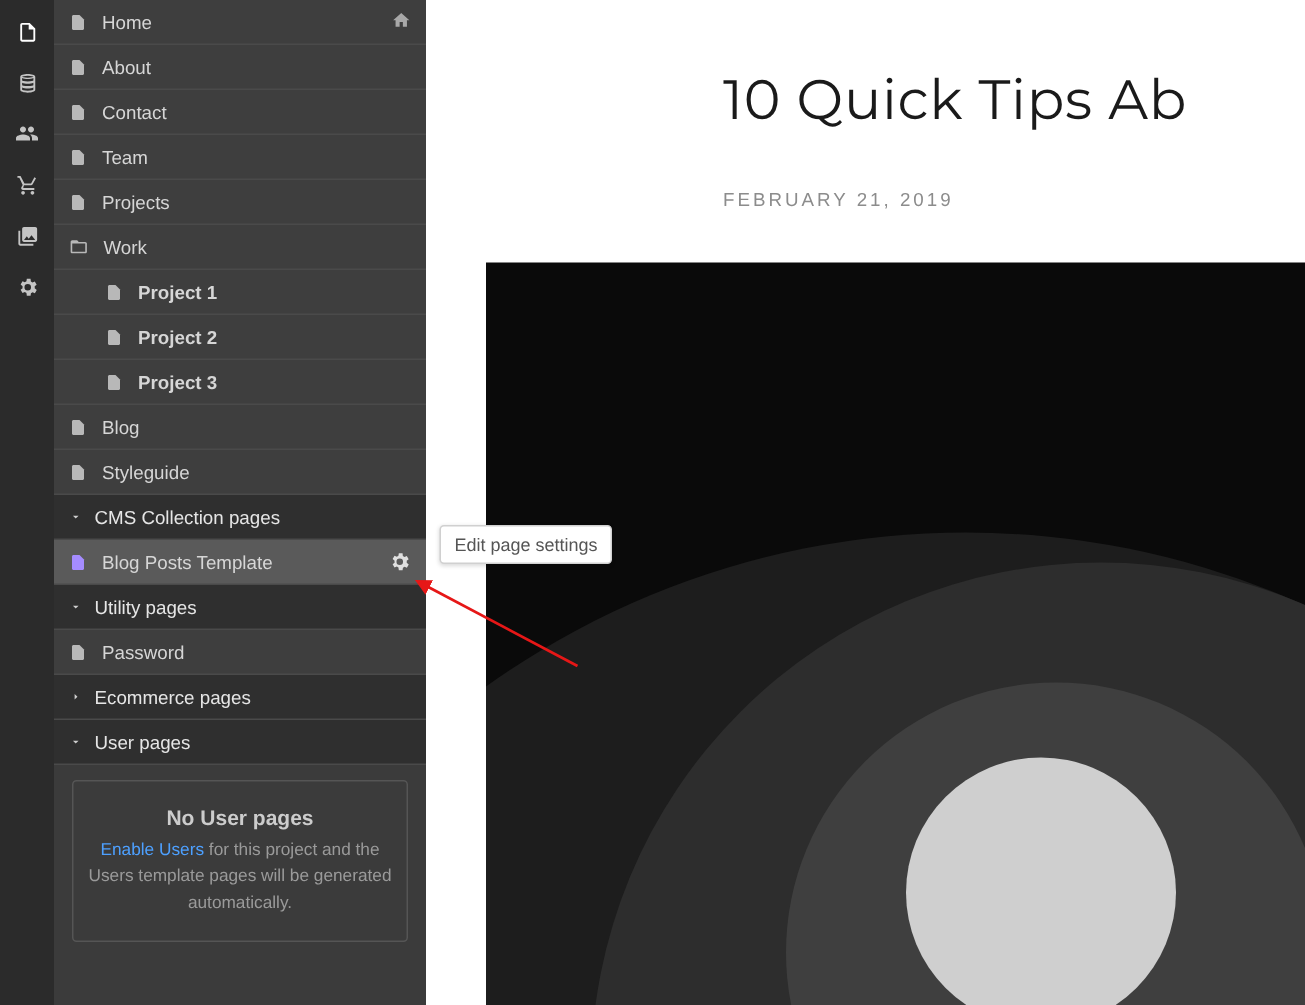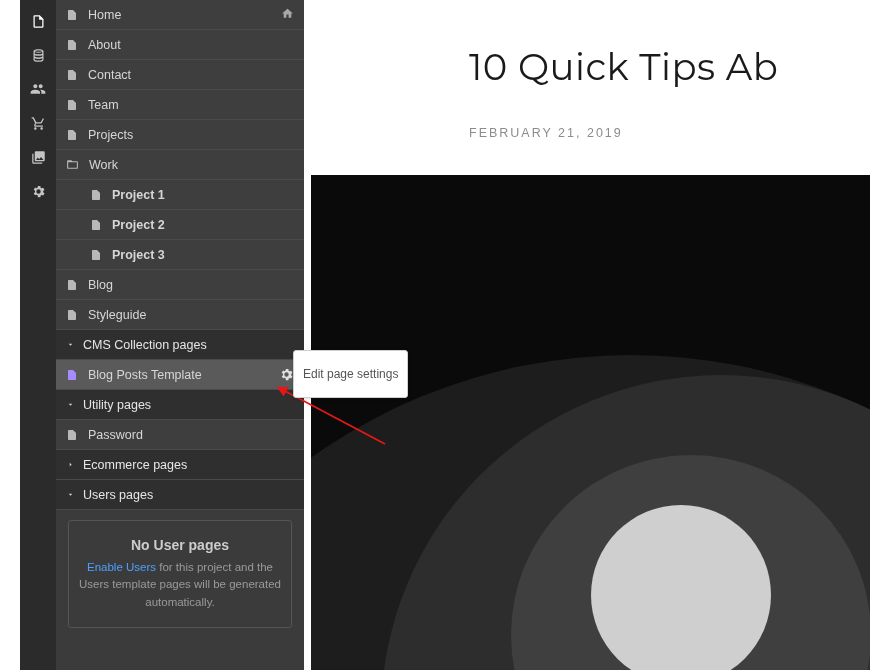--- a/index.html
+++ b/index.html
@@ -1,18 +1,18 @@
 <!DOCTYPE html>
 <html><head>
   <meta charset="utf-8">
   <style>
     * { margin: 0; padding: 0; box-sizing: border-box; }
     body { font-family: Arial, sans-serif; width: 870px; height: 670px; overflow: hidden; background: #fff; position: relative; }
     
-    .app { display: flex; height: 100%; padding-left: 20px; }
+    .app { display: flex; height: 100%; }
     
     
     .icon-rail { width: 36px; background: #2b2b2b; display: flex; flex-direction: column; padding-top: 4px; }
     .icon-rail-item { width: 36px; height: 34px; display: flex; align-items: center; justify-content: center; cursor: pointer; }
     .icon-rail-item svg { fill: #c4c4c4; }
     .icon-rail-item.active svg { fill: #fff; }
     
     
     .sidebar { width: 248px; background: #3b3b3b; display: flex; flex-direction: column; overflow-y: auto; }
     
@@ -32,34 +32,34 @@
     .page-row.selected .tmpl-icon svg { fill: #a58cff; }
     .page-row.selected .gear { margin-left: auto; display: flex; }
     .page-row.selected .gear svg { fill: #e0e0e0; }
     
     .user-pages-box { margin: 10px 12px; border: 1px solid #555; border-radius: 3px; padding: 16px 10px; text-align: center; }
     .user-pages-box .heading { color: #ccc; font-size: 14px; font-weight: bold; margin-bottom: 6px; text-align: center; }
     .user-pages-box .desc { color: #9a9a9a; font-size: 11.5px; line-height: 1.5; }
     .user-pages-box .desc a { color: #4da0ff; text-decoration: none; }
     
     
-    .canvas { flex: 1; background: #fff; position: relative; overflow: hidden; }
+    .canvas { flex: 1; background: #fff; position: relative; overflow: hidden; margin-left: 33px; }
     .canvas .post-title { position: absolute; top: 44px; left: 165px; font-family: 'Montserrat', 'Segoe UI', sans-serif; font-size: 37px; font-weight: 400; color: #1a1a1a; letter-spacing: 0.5px; white-space: nowrap; }
     .canvas .post-date { position: absolute; top: 126px; left: 165px; font-size: 12.5px; color: #8c8c8c; letter-spacing: 2px; }
     .canvas .post-image { position: absolute; top: 175px; left: 7px; right: 0; height: 495px; background: #0a0a0a; overflow: hidden; }
     
     
     .arc { position: absolute; border-radius: 50%; }
     .arc.a1 { width: 1100px; height: 1100px; background: #1d1d1d; top: 180px; left: -230px; }
     .arc.a2 { width: 680px; height: 680px; background: #2d2d2d; top: 200px; left: 70px; }
     .arc.a3 { width: 360px; height: 360px; background: #3f3f3f; top: 280px; left: 200px; }
     .arc.a4 { width: 180px; height: 180px; background: #cfcfcf; top: 330px; left: 280px; }
     
     
-    .tooltip { position: absolute; left: 293px; top: 350px; background: #fff; border: 1px solid #d0d0d0; border-radius: 3px; padding: 16px 9px; font-size: 12px; color: #555; box-shadow: 0 1px 3px rgba(0,0,0,0.15); z-index: 10; }
+    .tooltip { position: absolute; left: 293px; top: 350px; background: #fff; border: 1px solid #d0d0d0; border-radius: 3px; padding: 5px 9px; font-size: 12px; color: #555; box-shadow: 0 1px 3px rgba(0,0,0,0.15); z-index: 10; }
     
     
     .arrow-pointer { position: absolute; left: 275px; top: 384px; z-index: 9; pointer-events: none; }
   </style>
 </head>
 <body>
 
 <div class="app">
 
   <div class="icon-rail">
@@ -235,21 +235,21 @@
         </span>
       <span>Ecommerce pages</span>
     </div>
 
     <div class="section-header">
       <span class="chev">
           <svg width="9" height="9" viewBox="0 0 24 24">
             <path d="M7 10l5 5 5-5z"></path>
           </svg>
         </span>
-      <span>Users pages</span>
+      <span>User pages</span>
     </div>
     <div class="user-pages-box">
       <div class="heading">No User pages</div>
       <div class="desc">
         <a href="#">Enable Users</a><span> for this project and the Users template pages will be generated automatically.</span>
       </div>
     </div>
   </div>
 
   <div class="canvas">

